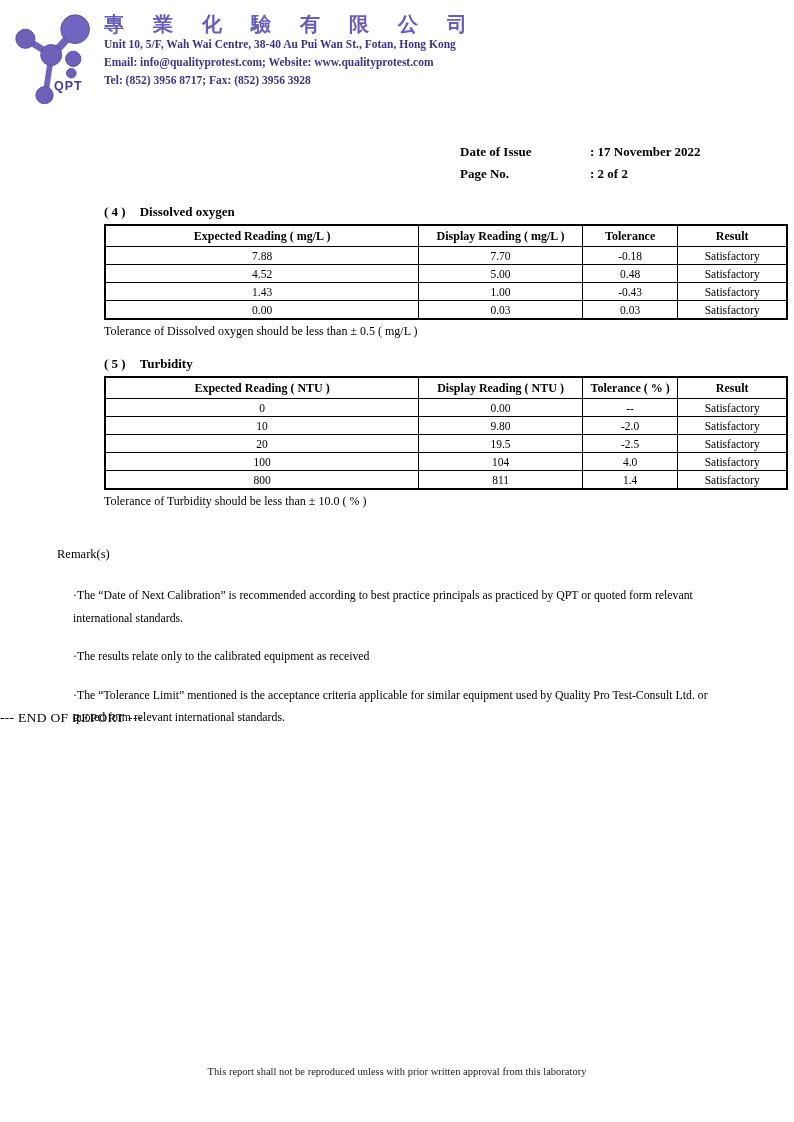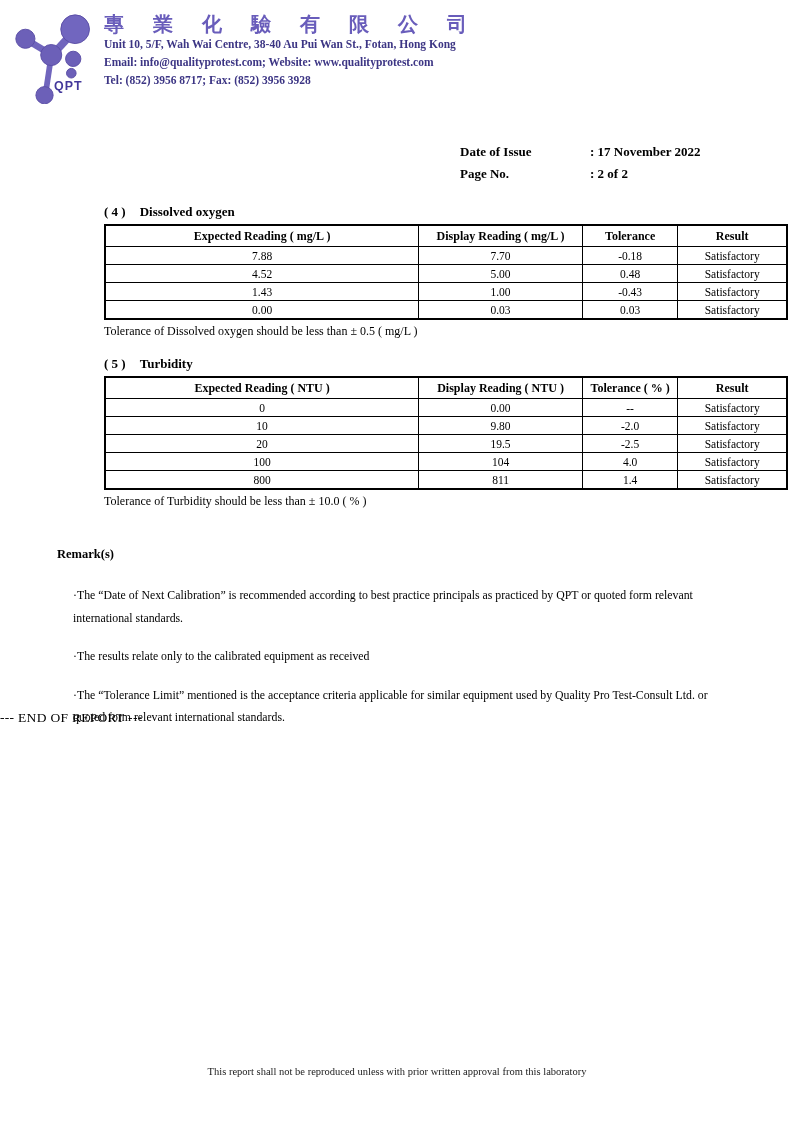--- a/index.html
+++ b/index.html
@@ -53,21 +53,21 @@
     height:20px;padding:0 2px;text-align:center;
   }
   table.cal td{
     border:1px solid #000;font-size:11.5px;font-weight:normal;
     height:17px;padding:0 2px;text-align:center;
   }
   col.c1{width:46%;} col.c2{width:24%;} col.c3{width:14%;} col.c4{width:16%;}
   .tol-note{font-size:12px;line-height:15px;margin-top:4px;}
   
   .remarks{position:absolute;left:57px;top:544px;width:688px;}
-  .remarks-heading{font-size:12.5px;font-weight:bold;line-height:20px;margin-bottom:20px;}
+  .remarks-heading{font-size:12.5px;font-weight:normal;line-height:20px;margin-bottom:20px;}
   .remark-item{font-size:11.8px;line-height:22.5px;margin:16px;}
   
   .end-of-report{
     position:absolute;left:0;right:6px;top:710px;text-align:left;
     font-size:13.5px;letter-spacing:0.3px;
   }
   .page-footer{
     position:absolute;left:0;right:0;top:1066px;text-align:center;
     font-size:10.5px;color:#1a1a1a;
   }

